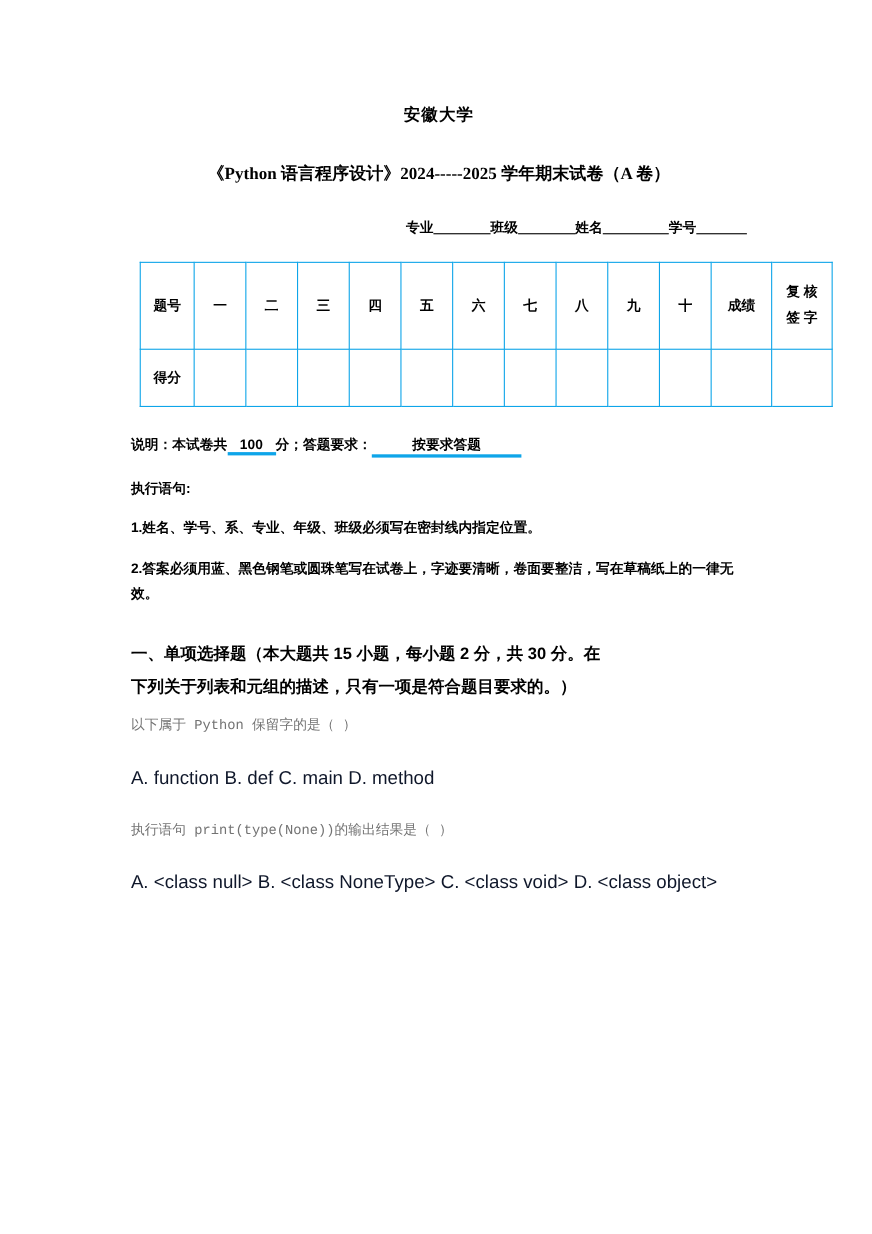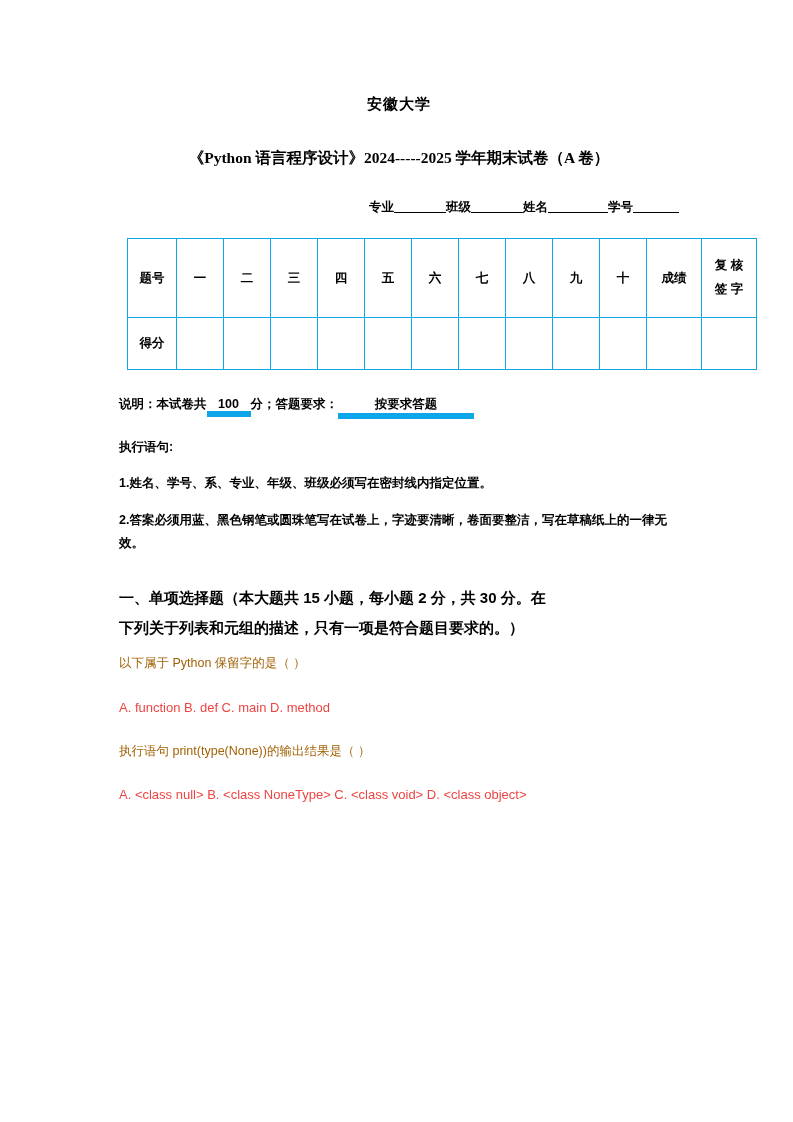--- a/index.html
+++ b/index.html
@@ -90,21 +90,21 @@
   td.sign { width: 54px; line-height: 1.9; }
 
   .note {
     font-size: 12.5px;
     font-weight: bold;
     margin-top: 26px;
     margin-bottom: 20px;
   }
   .note .u {
     display: inline-block;
-    border-bottom: 6px solid #0ea5e9;
+    border-bottom: 3px solid #0ea5e9;
     text-align: center;
   }
   .u-100 { width: 44px; }
   .u-req { width: 136px; }
 
   .sub-head {
     font-size: 12.5px;
     font-weight: bold;
     margin-bottom: 16px;
   }
@@ -118,27 +118,28 @@
   .section-title {
     font-size: 15px;
     font-weight: bold;
     line-height: 2.0;
     margin-top: 28px;
     margin-bottom: 10px;
   }
 
   .q {
     font-size: 12.5px;
-    color: #a16207;
+    color: #737373;
     line-height: 1.7;
     margin-bottom: 22px;
+    font-family: Liberation Mono, monospace;
   }
   .opt {
-    font-size: 13px;
-    color: #ef4444;
+    font-size: 17px;
+    color: #0f172a;
     line-height: 1.7;
     margin-bottom: 22px;
   }
 </style>
 </head>
 <body>
 
 <div class="page">
   <div class="content">
 

